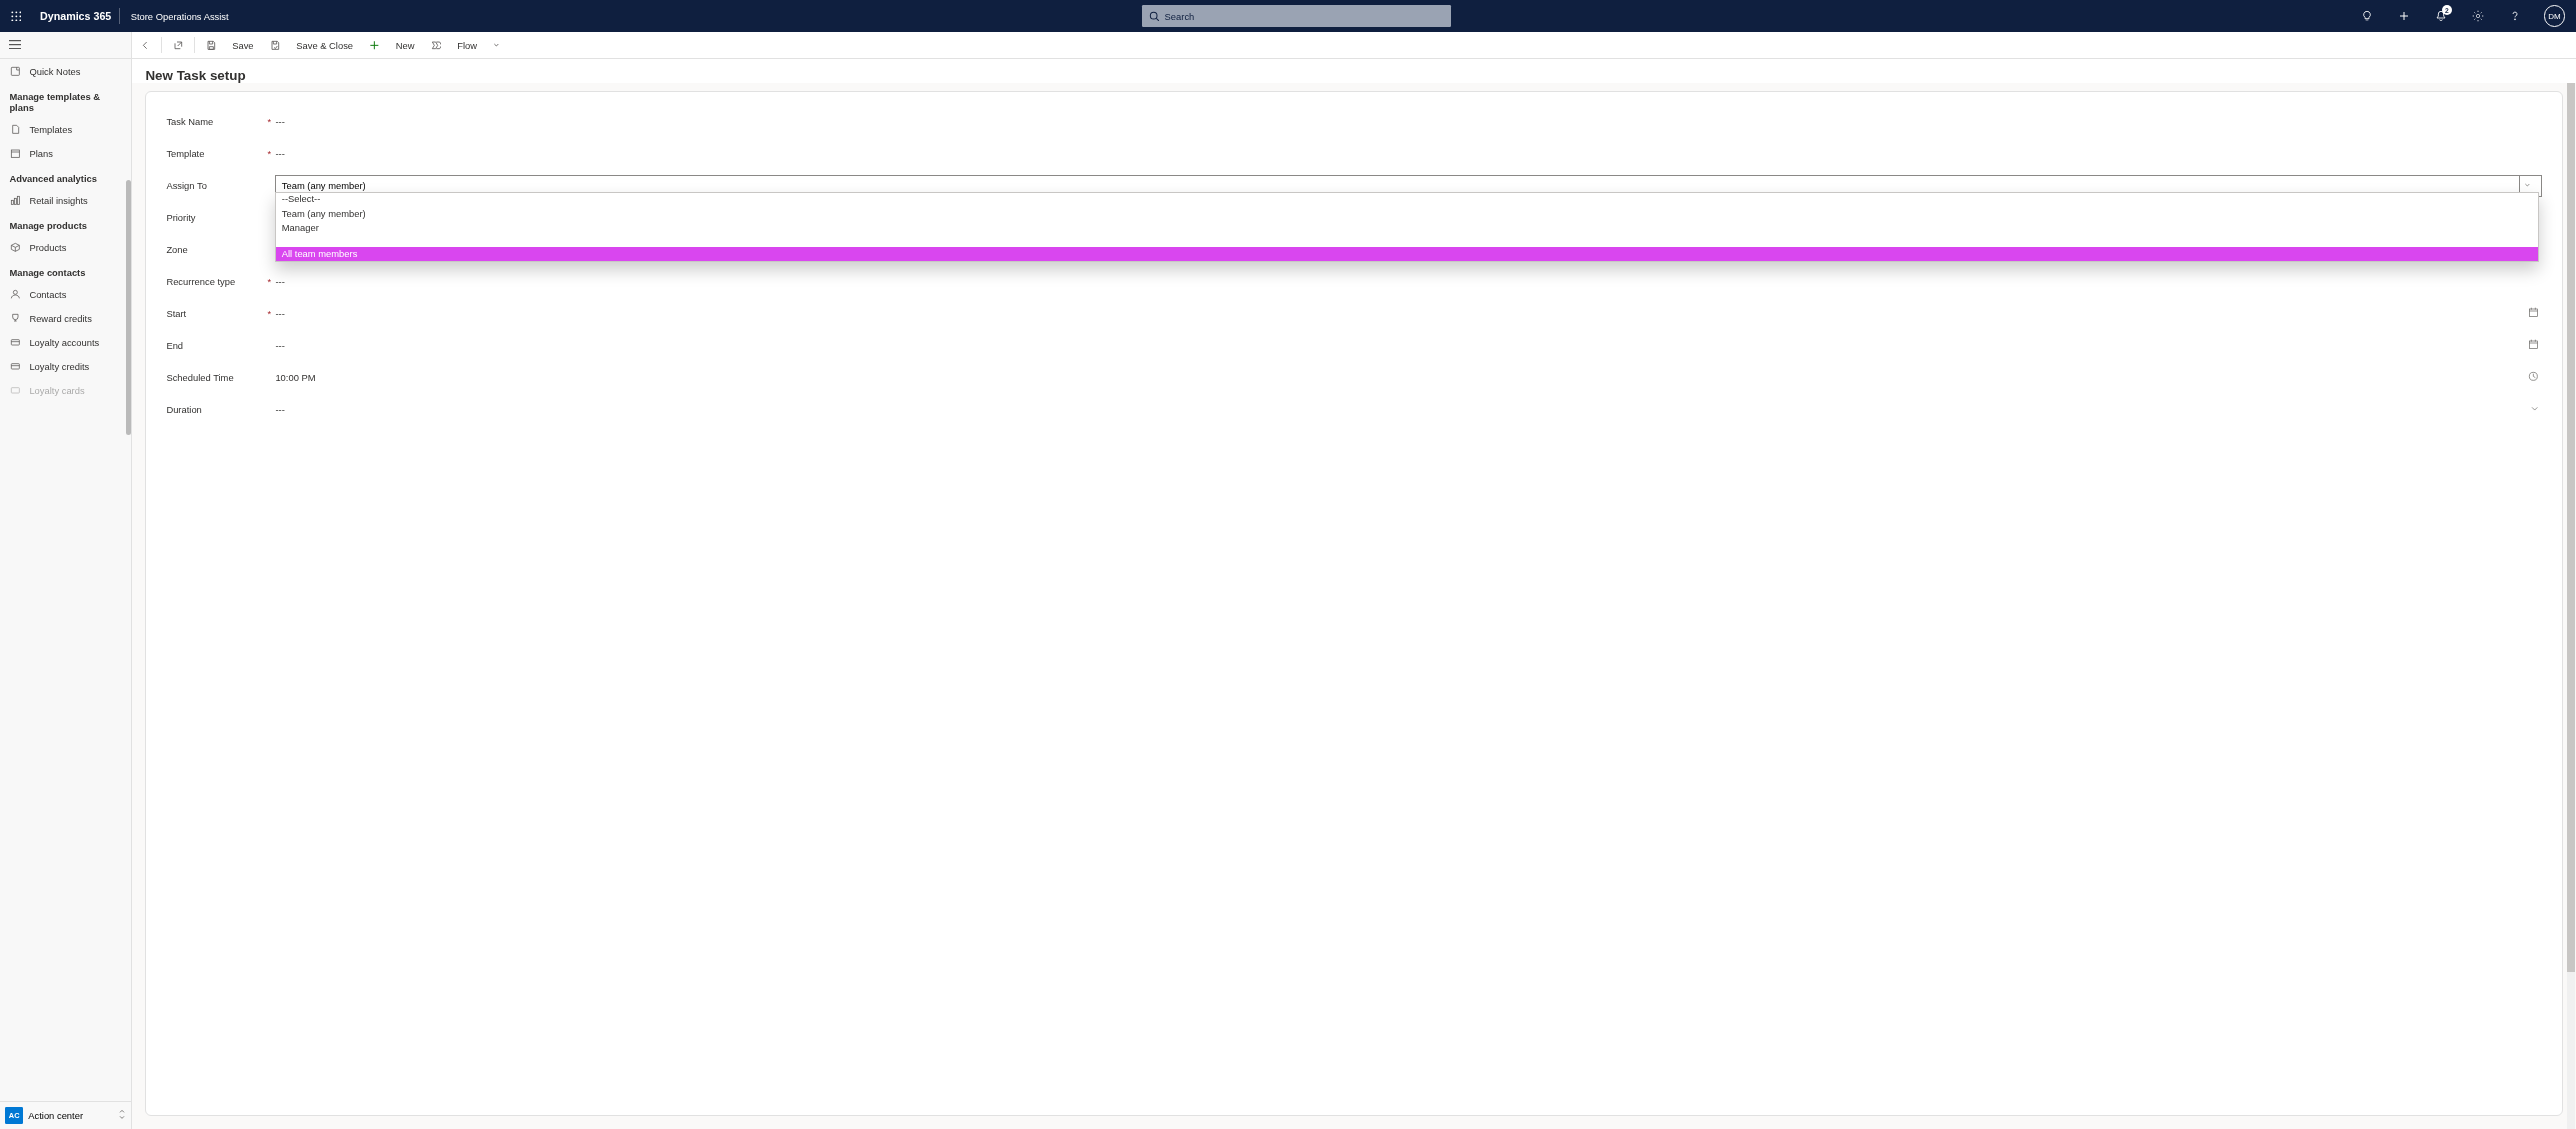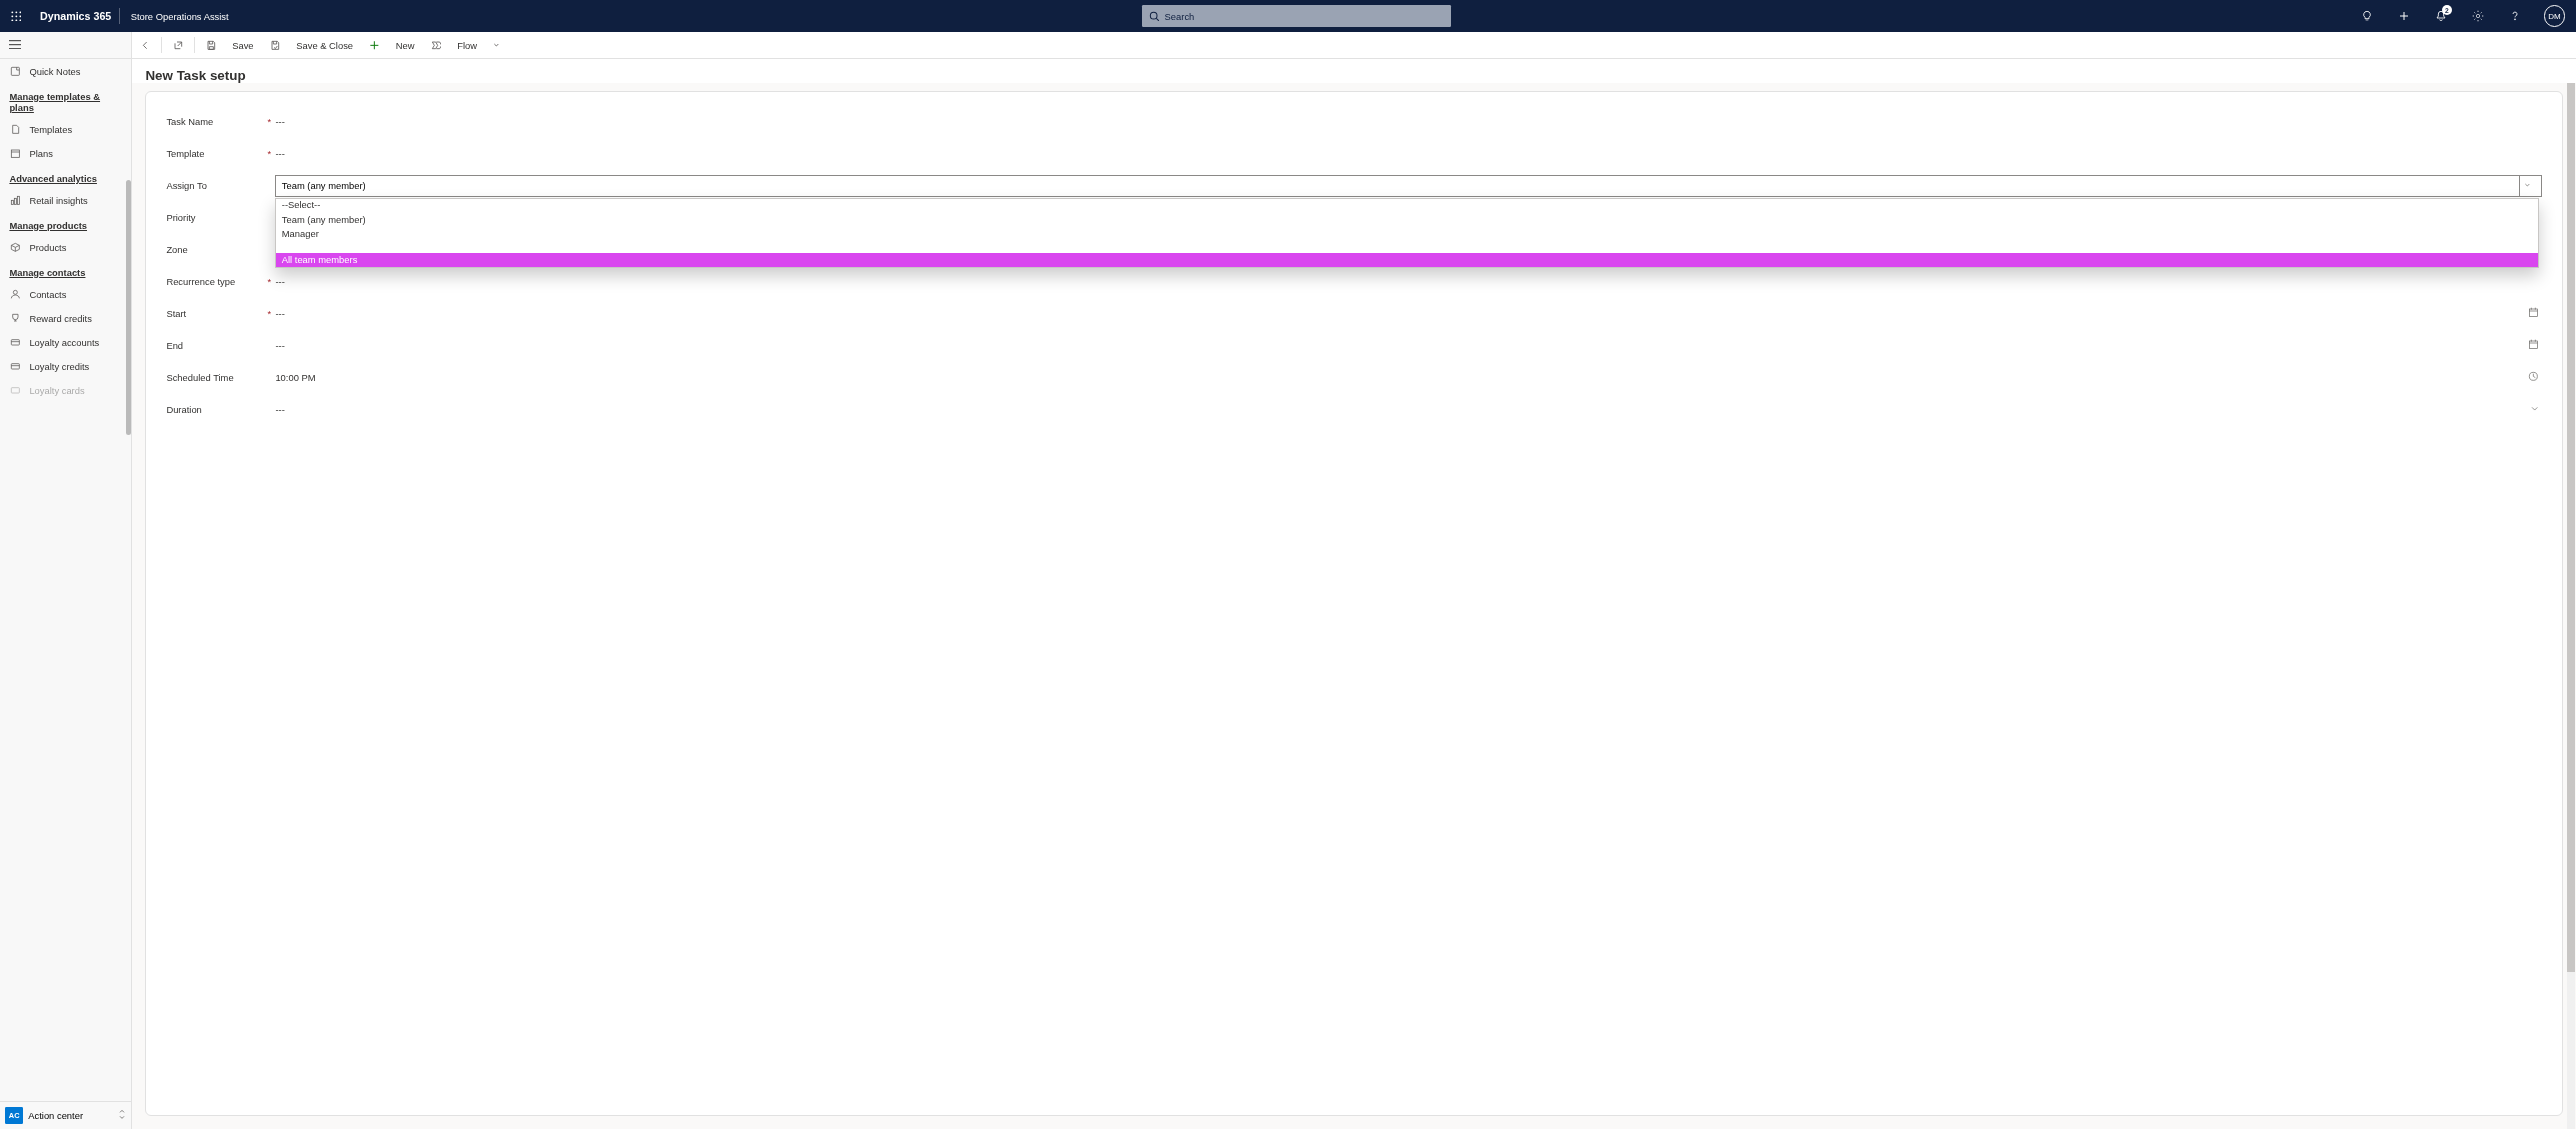--- a/index.html
+++ b/index.html
@@ -26,21 +26,21 @@
 .layout { display: flex; height: calc(100vh - 32px); }
 
 
 .sidebar { width: 132px; border-right: 0.7px solid #e1e1e1; background: #f8f8f8; display: flex; flex-direction: column; position: relative; }
 .sidebar-header { height: 27px; display: flex; align-items: center; padding: 0 9.4px; border-bottom: 0.7px solid #e1e1e1; }
 .hamburger { cursor: pointer; }
 .sidebar-body { flex: 1; overflow-y: auto; padding-bottom: 5.4px; }
 .nav-item { display: flex; align-items: center; height: 24px; padding: 0 9.4px; gap: 8px; font-size: 9.4px; color: #323130; cursor: pointer; text-align: center; }
 .nav-item .icon { width: 12px; display: flex; justify-content: center; }
 .nav-item svg { stroke: #605e5c; fill: none; stroke-width: 1.2; }
-.nav-group { padding: 8px 9.4px 4px; font-size: 9.4px; font-weight: 600; color: #323130; text-decoration: underline; }
+.nav-group { padding: 8px 9.4px 4px; font-size: 9.4px; font-weight: 600; color: #323130; }
 .sidebar-scroll-thumb { position: absolute; right: 0; top: 148px; width: 5.4px; height: 255px; background: rgba(0,0,0,0.25); border-radius: 2.7px; }
 .sidebar-footer { border-top: 0.7px solid #e1e1e1; display: flex; align-items: center; height: 28px; padding: 0 5.4px; gap: 5.4px; }
 .ac-badge { width: 17.5px; height: 17.5px; background: #0078d4; color: #fff; font-size: 7.4px; display: flex; align-items: center; justify-content: center; border-radius: 1.3px; font-weight: 600; }
 .sidebar-footer-label { flex: 1; font-size: 9.4px; }
 .updown svg { stroke: #605e5c; fill: none; }
 
 
 .main { flex: 1; display: flex; flex-direction: column; min-width: 0; }
 .cmdbar { height: 27px; border-bottom: 0.7px solid #e1e1e1; display: flex; align-items: center; }
 .cmd-seg { display: flex; align-items: center; height: 100%; }
@@ -61,21 +61,21 @@
 .form-label { width: 101px; font-size: 9.4px; color: #323130; }
 .req { width: 8px; color: #a4262c; font-size: 9.4px; text-align: left; }
 .form-value { flex: 1; font-size: 9.4px; color: #323130; padding: 2.7px 0; display: flex; align-items: center; }
 .form-value.placeholder { color: #323130; }
 .trailing-icon { margin-left: auto; padding-right: 2.7px; }
 .trailing-icon svg { stroke: #605e5c; fill: none; }
 
 .select-box { flex: 1; border: 0.7px solid #8a8886; height: 21.5px; display: flex; align-items: center; padding: 0 5.4px; font-size: 9.4px; background: #fff; cursor: pointer; }
 .select-caret { border-left: 0.7px solid #8a8886; height: 100%; width: 16px; display: flex; align-items: center; justify-content: center; }
 
-.dropdown { position: absolute; left: 109px; right: 2.7px; top: 28px; background: #fff; border: 0.7px solid #c8c6c4; box-shadow: 0 8px 16px rgba(0,0,0,0.2); z-index: 10; }
+.dropdown { position: absolute; left: 109px; right: 2.7px; top: 22px; background: #fff; border: 0.7px solid #c8c6c4; box-shadow: 0 8px 16px rgba(0,0,0,0.2); z-index: 10; }
 .dropdown-item { padding: 0.7px 5.4px; font-size: 9.4px; color: #323130; cursor: pointer; line-height: 12.8px; }
 .dropdown-item.highlighted { background: #d946ef; color: #fff; margin-top: 12px; }
 
 .main-scroll { position: absolute; right: 1.3px; top: 0; bottom: 0; width: 8px; background: #f0f0f0; }
 .main-scroll-thumb { position: absolute; top: 0; width: 100%; height: 85%; background: #c8c6c4; }
 </style>
 </head>
 <body>
 
 <div class="topbar">

